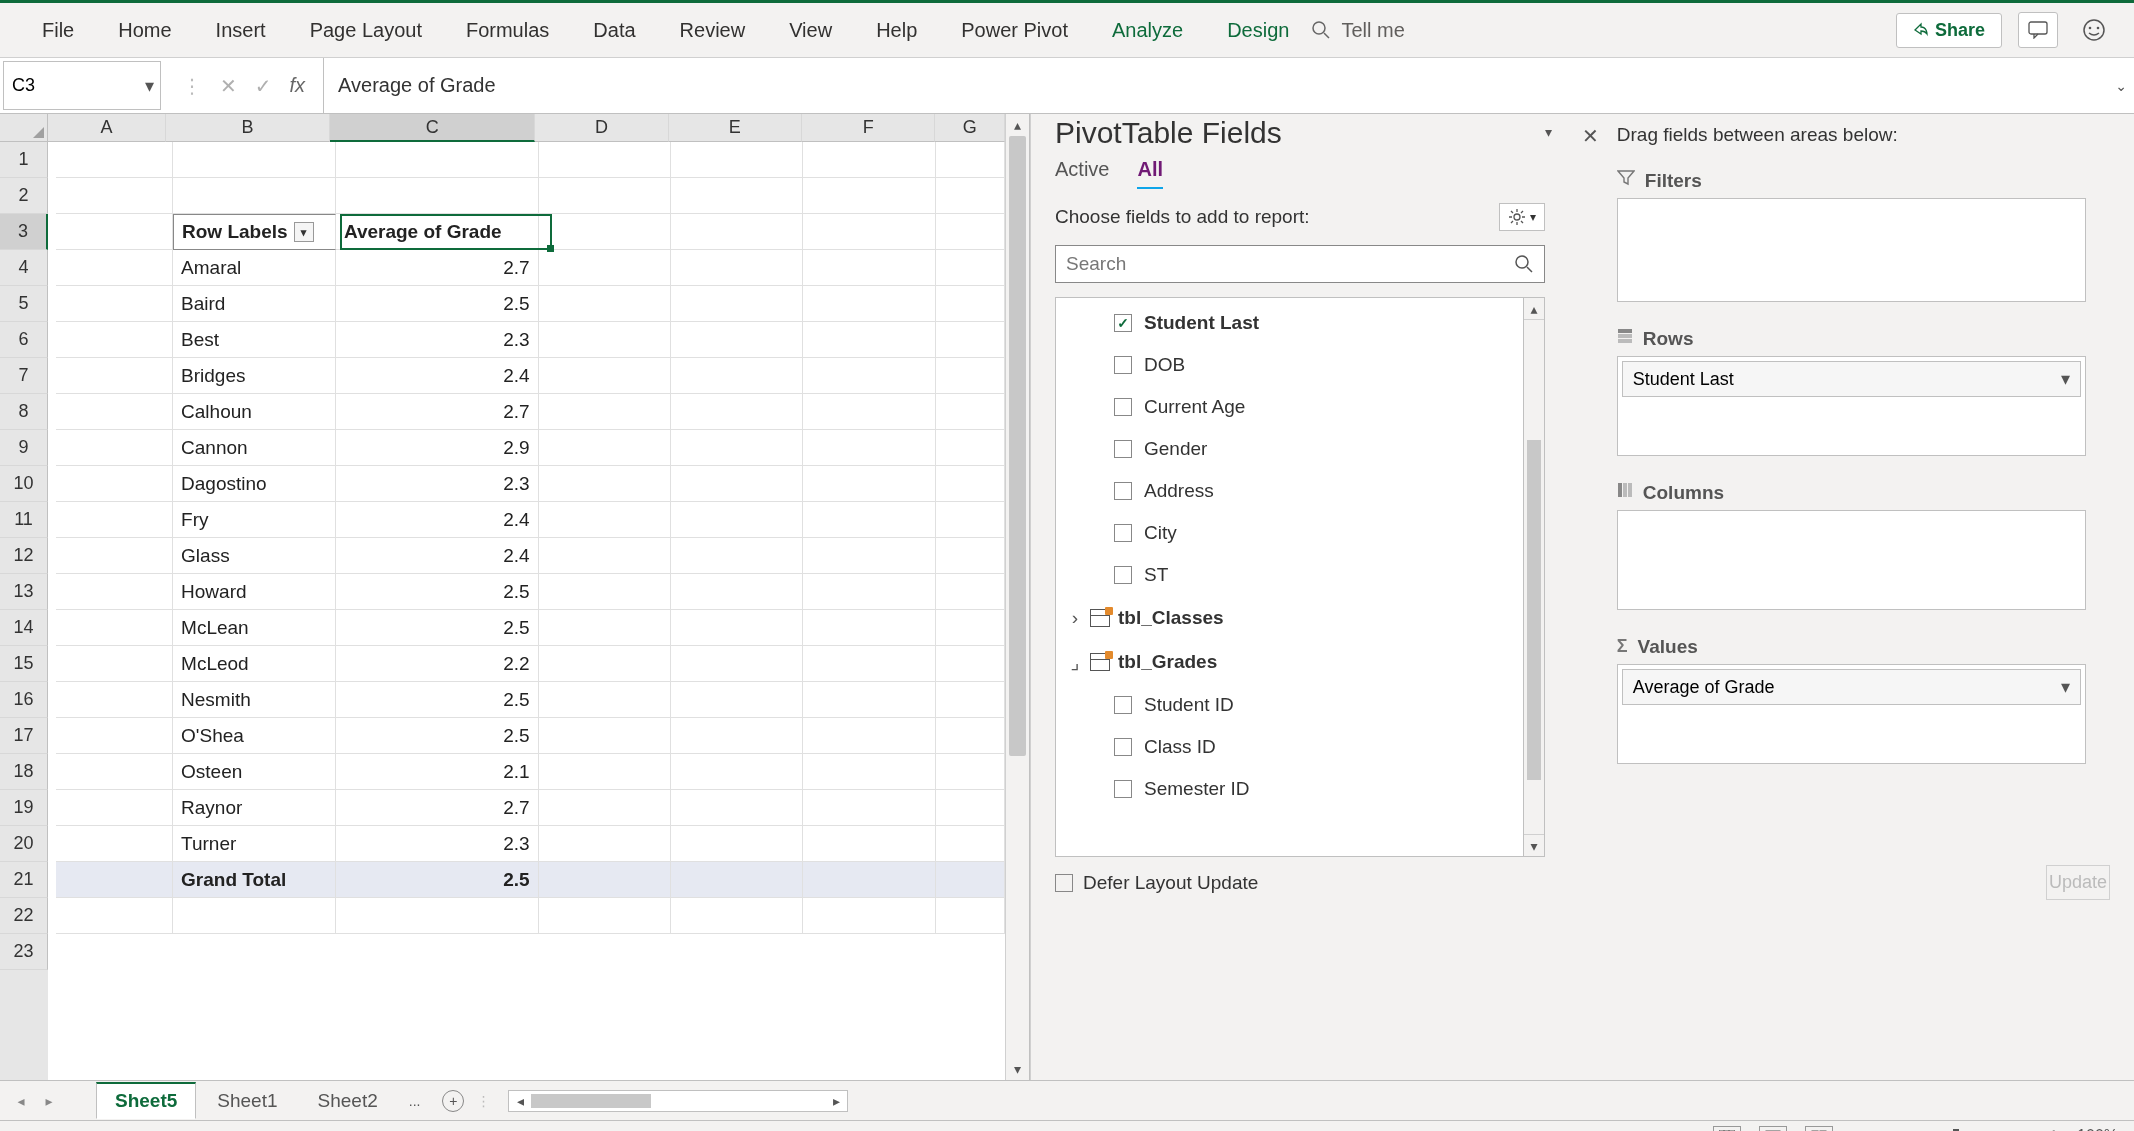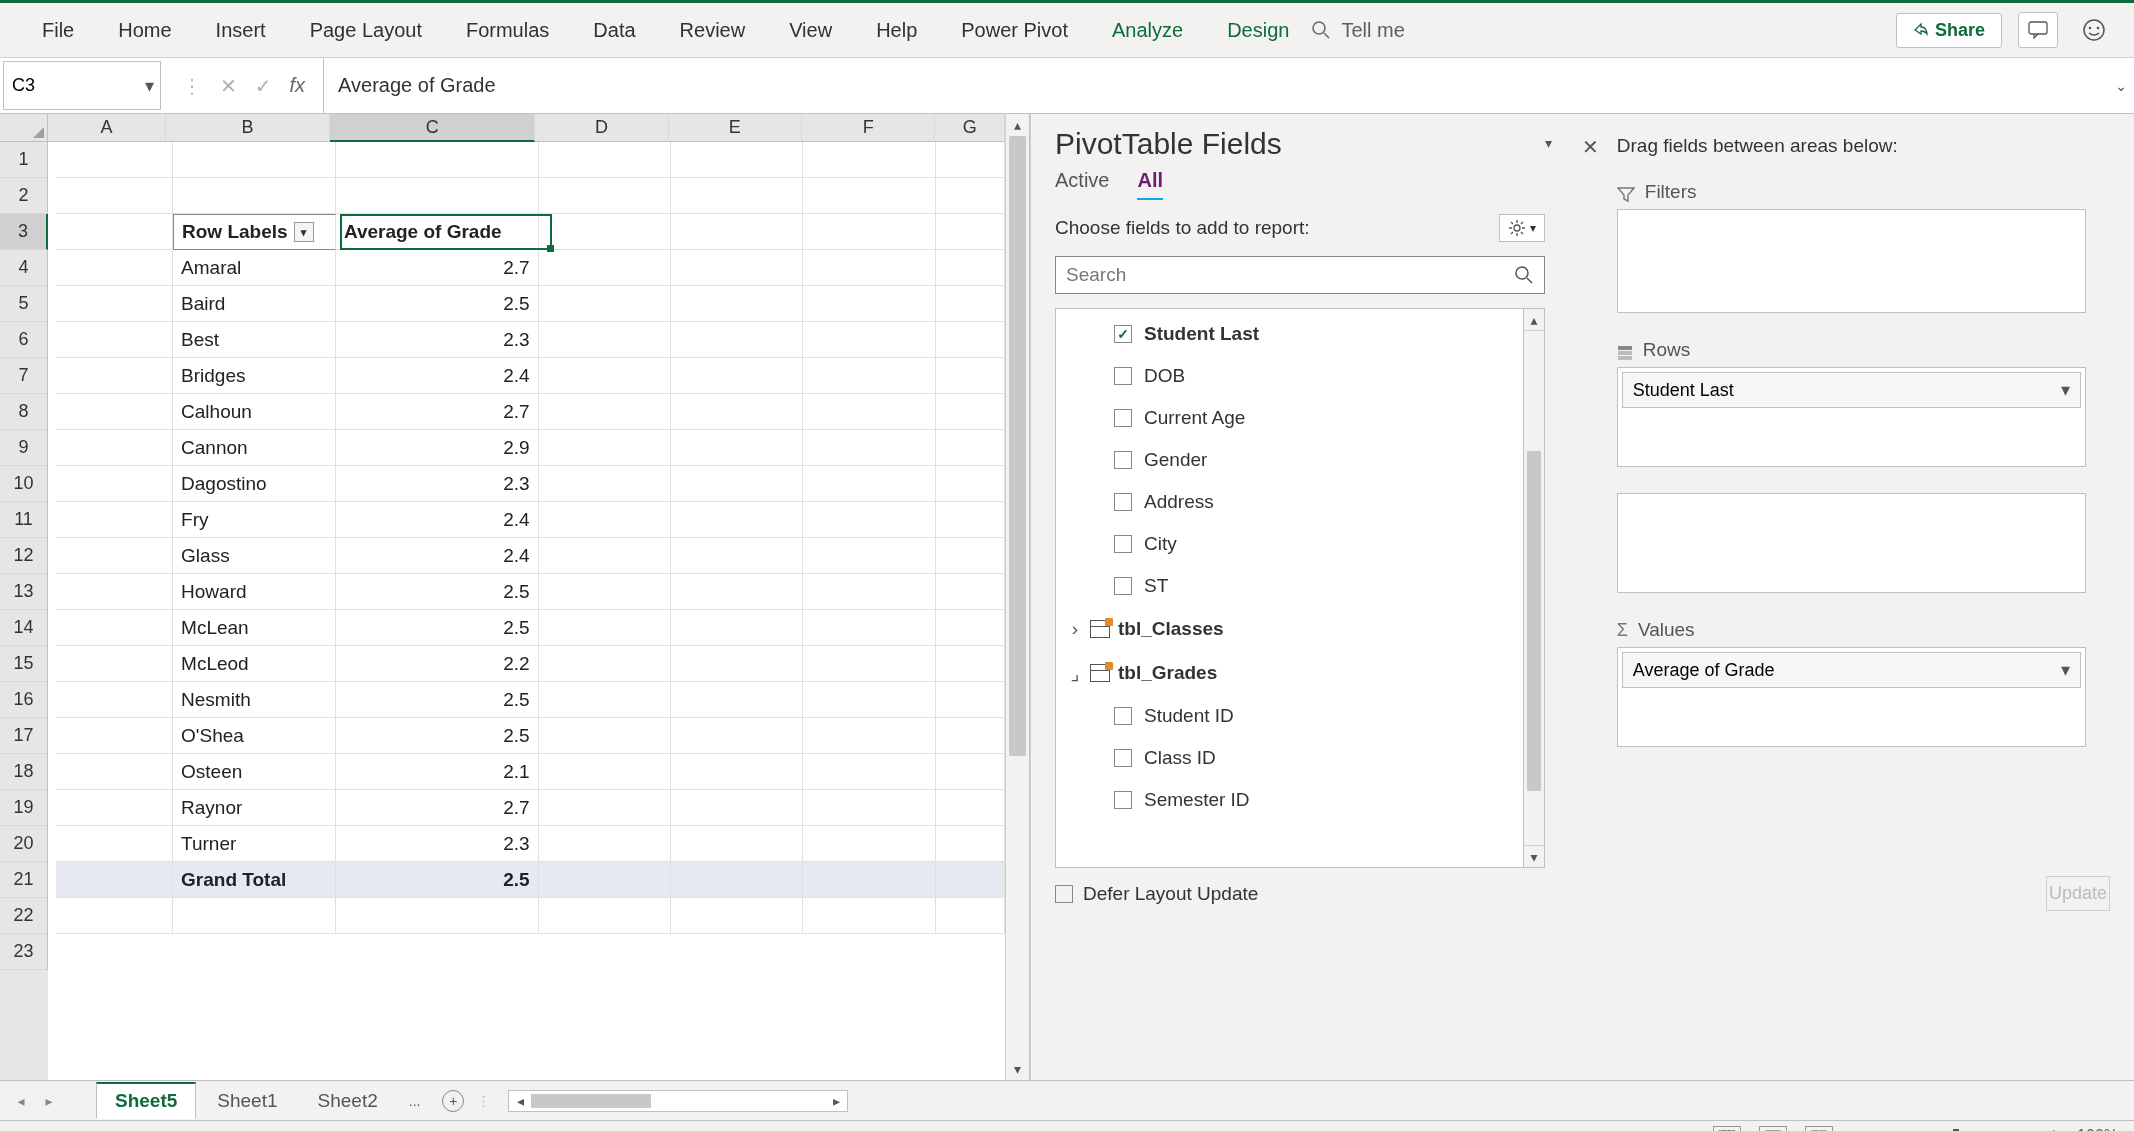--- a/index.html
+++ b/index.html
@@ -155,21 +155,21 @@
 .vscroll .track{flex:1;width:100%;position:relative;}
 .vscroll .thumb{position:absolute;left:3px;right:3px;top:0;height:620px;background:#c8c8c8;border-radius:2px;}
 
 
 .panel {
   flex:1;
   background:#f3f2f1;
   display:flex; flex-direction:column;
   border-left: 1px solid #d0d0d0;
 }
-.panel-top { padding: 13px 24px 0 24px; display:flex; }
+.panel-top { padding: 2px 24px 0 24px; display:flex; }
 .panel-left { width: 490px; }
 .panel-title { font-size:30px; color:#333; margin-bottom: 8px; display:flex; align-items:center;}
 .panel-hdr-icons { margin-left:auto; display:flex; gap:30px; color:#555; align-items:flex-start; padding-top:8px;}
 .tabset { display:flex; gap:28px; font-size:20px; margin-top:4px; margin-bottom: 14px;}
 .tabset .ptab { color:#555; padding-bottom:6px; cursor:pointer;}
 .tabset .ptab.active { font-weight:700; color:#701a75; border-bottom:2px solid #0ea5e9;}
 .choose-row { display:flex; align-items:center; gap:30px; font-size:19px; color:#333; margin-bottom:14px;}
 .gear-btn{ border:1px solid #c0c0c0; background:#fff; padding:4px 8px; display:flex; align-items:center; gap:4px; margin-left:auto;}
 .search-box{
   display:flex; align-items:center; background:#fff; border:1px solid #888; height:38px;
@@ -200,21 +200,21 @@
 .tbl-icon:after{content:'';position:absolute;top:-3px;right:-4px;width:8px;height:8px;background:#e38a2c;border-radius:1px;}
 .expand{width:14px;text-align:center;color:#555;}
 .tbl-row .lbl{font-weight:700;}
 
 
 .areas {
   flex:1; padding: 0 24px 0 18px;
 }
 .areas-instr{font-size:19px;color:#333;margin: 8px 0 24px 0;}
 .area-block{margin-bottom:26px;}
-.area-hdr{display:flex;align-items:flex-end;gap:10px;color:#555;font-size:19px;margin-bottom:6px;}
+.area-hdr{display:flex;align-items:flex-start;gap:10px;color:#555;font-size:19px;margin-bottom:6px;font-weight:bold;}
 .area-box{background:#fff;border:1px solid #c0c0c0;height:100px;padding:4px;}
 .area-box.sm{height:104px;}
 .area-item{
   background:#f6f6f6;border:1px solid #c0c0c0;height:36px;
   display:flex;align-items:center;padding:0 10px;font-size:18px;
 }
 .area-item .dd{margin-left:auto;color:#555;}
 .defer-row{display:flex;align-items:center;gap:10px;font-size:19px;color:#333; padding: 8px 24px;}
 .defer-row .cb2{width:18px;height:18px;border:1px solid #888;}
 .update-btn{margin-left:auto;border:1px solid #d0d0d0;color:#bbb;background:#f3f2f1;padding:6px 2px;font-size:18px;}
@@ -692,20 +692,28 @@
           </div>
           <div class="area-box">
             <div class="area-item">
               <span>Student Last</span>
               <span class="dd">▾</span>
             </div>
           </div>
         </div>
 
         <div class="area-block">
+          <div class="area-hdr">
+            <svg width="16" height="16" viewBox="0 0 16 16">
+                <rect x="1" y="1" width="4" height="14" fill="#888"></rect>
+                <rect x="6" y="1" width="4" height="14" fill="#bbb"></rect>
+                <rect x="11" y="1" width="4" height="14" fill="#bbb"></rect>
+              </svg>
+            <span>Columns</span>
+          </div>
           <div class="area-box"></div>
         </div>
 
         <div class="area-block">
           <div class="area-hdr">
             <span style="font-size:18px;color:#777;">Σ</span>
             <span>Values</span>
           </div>
           <div class="area-box">
             <div class="area-item">

